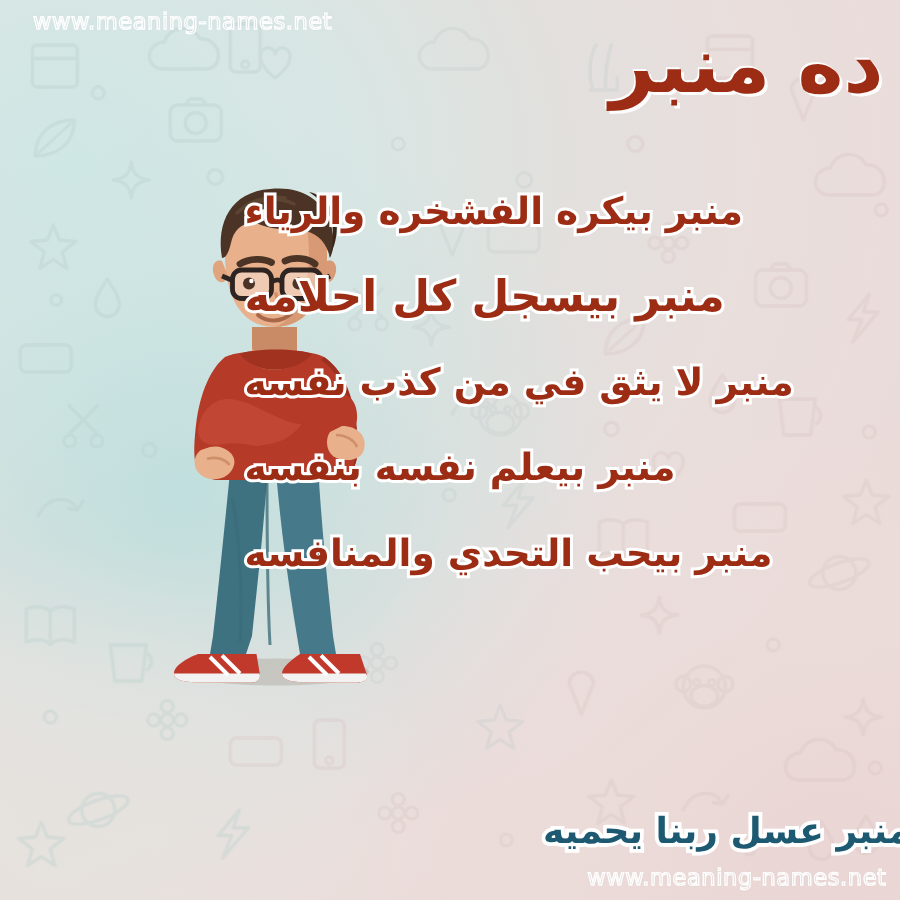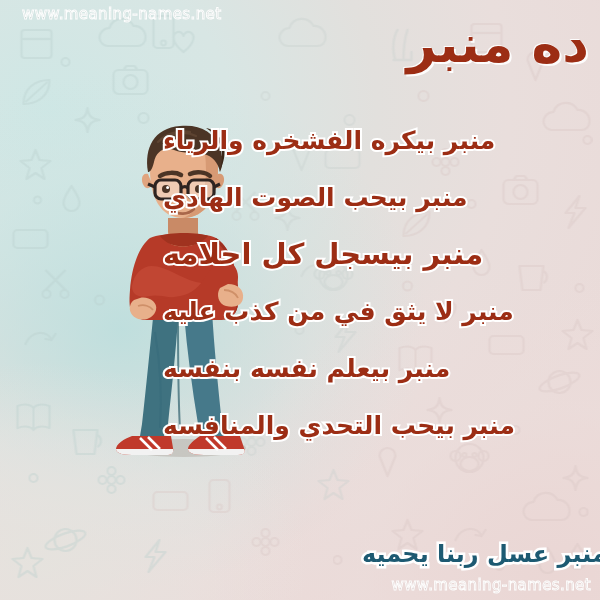--- a/index.html
+++ b/index.html
@@ -386,23 +386,22 @@
   </div>
 
   <div class="watermark watermark-top">www.meaning-names.net</div>
 
   <div class="title">
     <span class="title-inner">ده منبر</span>
   </div>
 
   <div class="lines">
     <span class="line">منبر بيكره الفشخره والرياء</span>
-    <span class="line">منبر بيحب الصوت الهادي</span>
     <span class="line emphasis">منبر بيسجل كل احلامه</span>
-    <span class="line">منبر لا يثق في من كذب عليه</span>
+    <span class="line">منبر لا يثق في من كذب نفسه</span>
     <span class="line">منبر بيعلم نفسه بنفسه</span>
     <span class="line">منبر بيحب التحدي والمنافسه</span>
   </div>
 
   <div class="footer-line">منبر عسل ربنا يحميه</div>
 
   <div class="watermark watermark-bottom">www.meaning-names.net</div>
 
 </div>
 

